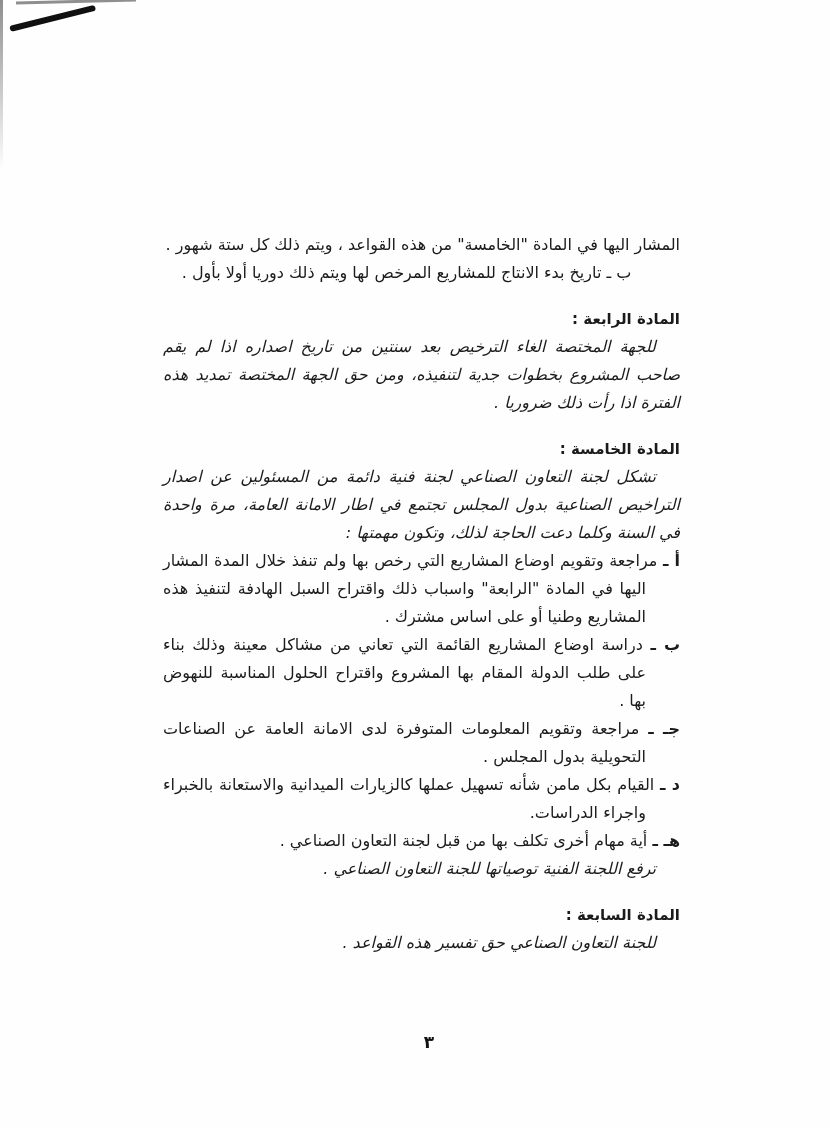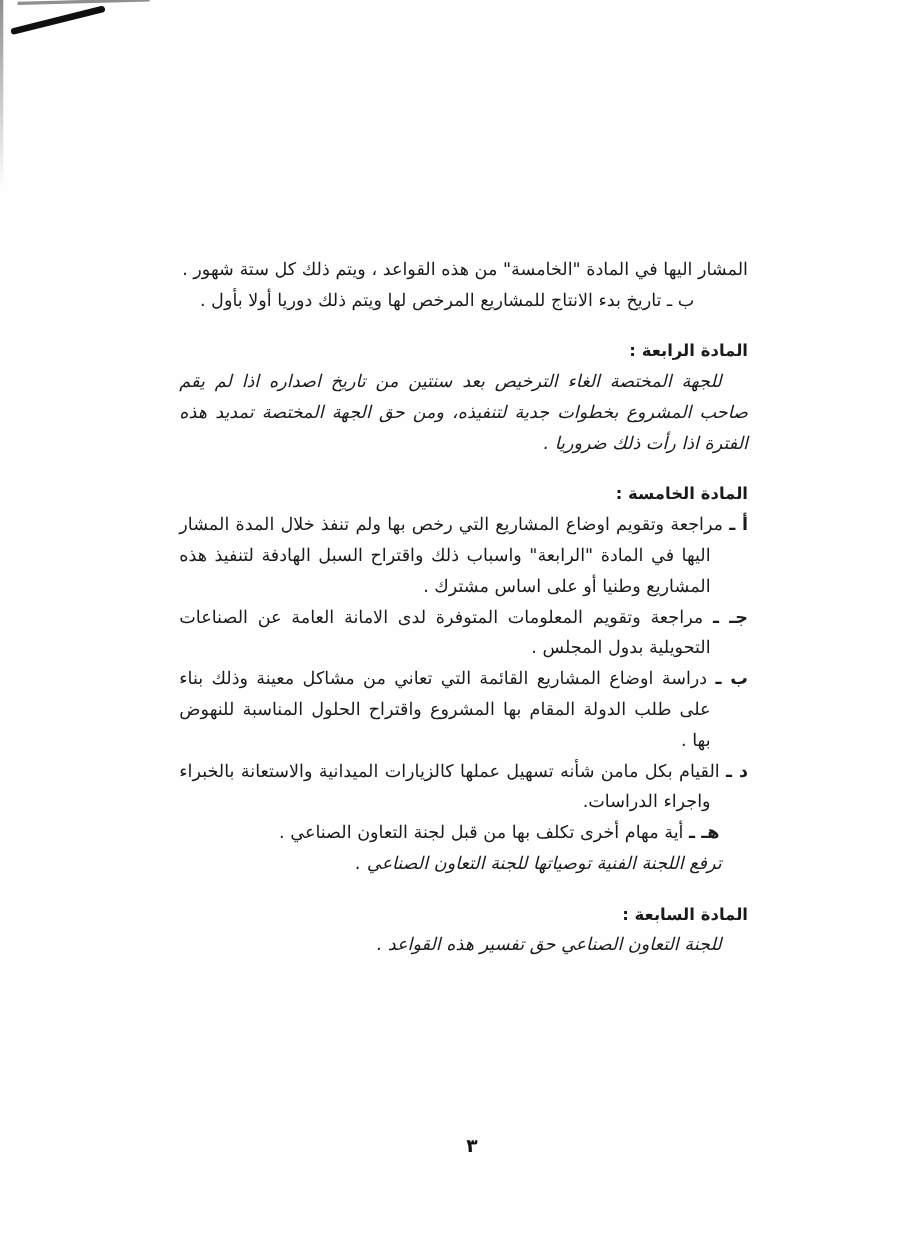--- a/index.html
+++ b/index.html
@@ -74,21 +74,21 @@
   .para {
     text-indent: 24px;
     margin: 0;
     font-style: italic;
   }
   .list-item {
     padding-right: 34px;
     text-indent: -34px;
     margin: 0;
   }
-  .list-item.shift { margin-right: 26px; }
+  .list-item.shift { }
   .marker { white-space: nowrap; font-weight: bold; }
   .page-number {
     position: absolute;
     top: 1032px;
     left: 0;
     width: 100%;
     text-align: center;
     font-size: 17px;
     font-weight: bold;
     text-indent: 28px;
@@ -106,26 +106,27 @@
 
   <main class="content">
 
     <p class="cont-line">المشار اليها في المادة "الخامسة" من هذه القواعد ، ويتم ذلك كل ستة شهور .</p>
     <p class="item-b">ب ـ تاريخ بدء الانتاج للمشاريع المرخص لها ويتم ذلك دوريا أولا بأول .</p>
 
     <h2 class="heading">المادة الرابعة :</h2>
     <p class="para">للجهة المختصة الغاء الترخيص بعد سنتين من تاريخ اصداره اذا لم يقم صاحب المشروع بخطوات جدية لتنفيذه، ومن حق الجهة المختصة تمديد هذه الفترة اذا رأت ذلك ضروريا .</p>
 
     <h2 class="heading">المادة الخامسة :</h2>
+    <p class="para">تشكل لجنة التعاون الصناعي لجنة فنية دائمة من المسئولين عن اصدار التراخيص الصناعية بدول المجلس تجتمع في اطار الامانة العامة، مرة واحدة في السنة وكلما دعت الحاجة لذلك، وتكون مهمتها :</p>
 
     <p class="list-item"><span class="marker">أ ـ</span> <span>مراجعة وتقويم اوضاع المشاريع التي رخص بها ولم تنفذ خلال المدة المشار اليها في المادة "الرابعة" واسباب ذلك واقتراح السبل الهادفة لتنفيذ هذه المشاريع وطنيا أو على اساس مشترك .</span></p>
 
+    <p class="list-item"><span class="marker">ب ـ</span> <span>دراسة اوضاع المشاريع القائمة التي تعاني من مشاكل معينة وذلك بناء على طلب الدولة المقام بها المشروع واقتراح الحلول المناسبة للنهوض بها .</span></p>
+
     <p class="list-item"><span class="marker">جـ ـ</span> <span>مراجعة وتقويم المعلومات المتوفرة لدى الامانة العامة عن الصناعات التحويلية بدول المجلس .</span></p>
-
-    <p class="list-item"><span class="marker">ب ـ</span> <span>دراسة اوضاع المشاريع القائمة التي تعاني من مشاكل معينة وذلك بناء على طلب الدولة المقام بها المشروع واقتراح الحلول المناسبة للنهوض بها .</span></p>
 
     <p class="list-item"><span class="marker">د ـ</span> <span>القيام بكل مامن شأنه تسهيل عملها كالزيارات الميدانية والاستعانة بالخبراء واجراء الدراسات.</span></p>
 
     <p class="list-item shift"><span class="marker">هـ ـ</span> <span>أية مهام أخرى تكلف بها من قبل لجنة التعاون الصناعي .</span></p>
 
     <p class="para">ترفع اللجنة الفنية توصياتها للجنة التعاون الصناعي .</p>
 
     <h2 class="heading">المادة السابعة :</h2>
     <p class="para">للجنة التعاون الصناعي حق تفسير هذه القواعد .</p>
 

